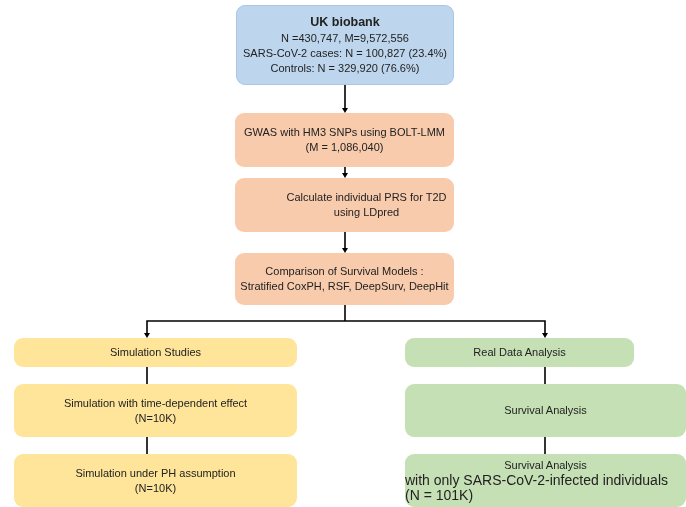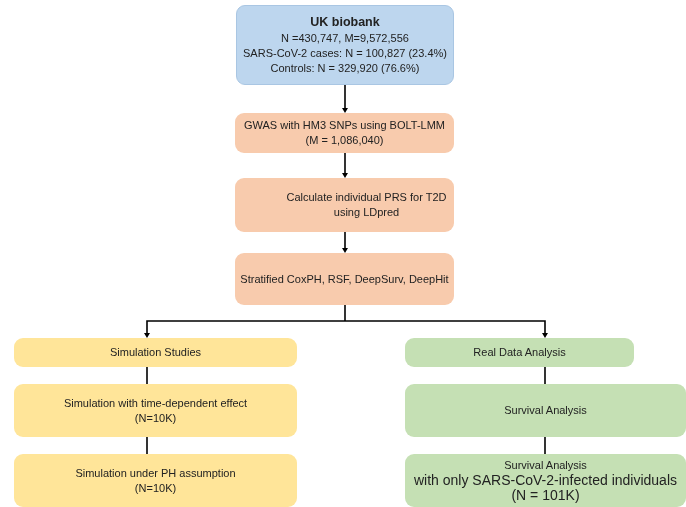--- a/index.html
+++ b/index.html
@@ -1,20 +1,20 @@
 <!DOCTYPE html>
 <html><head>
 <meta charset="utf-8">
 <style>
   html, body { margin: 0; padding: 0; background: #ffffff; }
   body { width: 686px; height: 507px; position: relative; overflow: hidden;
          font-family: "Liberation Sans", "DejaVu Sans", sans-serif; color: #222; }
   .box { position: absolute; box-sizing: border-box; border-radius: 9px;
          display: flex; flex-direction: column; align-items: center; justify-content: center;
-         text-align: center; font-size: 11px; line-height: 15px; }
+         font-size: 11px; line-height: 15px; }
   .blue { background: #bdd6ee; border: 1px solid #a9c6e3; }
   .orange { background: #f8cbad; }
   .yellow { background: #ffe599; margin-left: 9px; }
   .green { background: #c5e0b4; }
   .title { font-weight: bold; font-size: 12.5px; line-height: 17px; }
   svg.connectors { position: absolute; left: 0; top: 0; }
 </style>
 </head>
 <body>
 
@@ -39,31 +39,32 @@
   </g>
 </svg>
 
 <div class="box blue" style="left:236px; top:5px; width:218px; height:80px;">
   <div class="title">UK biobank</div>
   <div>N =430,747, M=9,572,556</div>
   <div>SARS-CoV-2 cases: N = 100,827 (23.4%)</div>
   <div>Controls: N = 329,920  (76.6%)</div>
 </div>
 
-<div class="box orange" style="left:235px; top:113px; width:219px; height:40px;">
+<div class="box orange" style="left:235px; top:113px; width:219px; height:54px;">
   <div>GWAS with HM3 SNPs using BOLT-LMM</div>
   <div>(M = 1,086,040)</div>
 </div>
 
 <div class="box orange" style="left:235px; top:178px; width:219px; height:54px;padding-left:44px;">
   <div>Calculate individual PRS for T2D</div>
   <div>using LDpred</div>
 </div>
 
 <div class="box orange" style="left:235px; top:253px; width:219px; height:52px;">
+  <div>Comparison of Survival Models :</div>
   <div>Stratified CoxPH, RSF, DeepSurv, DeepHit</div>
 </div>
 
 <div class="box yellow" style="left:5px; top:338px; width:283px; height:29px;">
   <div>Simulation Studies</div>
 </div>
 
 <div class="box yellow" style="left:5px; top:384px; width:283px; height:53px;">
   <div>Simulation with time-dependent effect</div>
   <div>(N=10K)</div>

